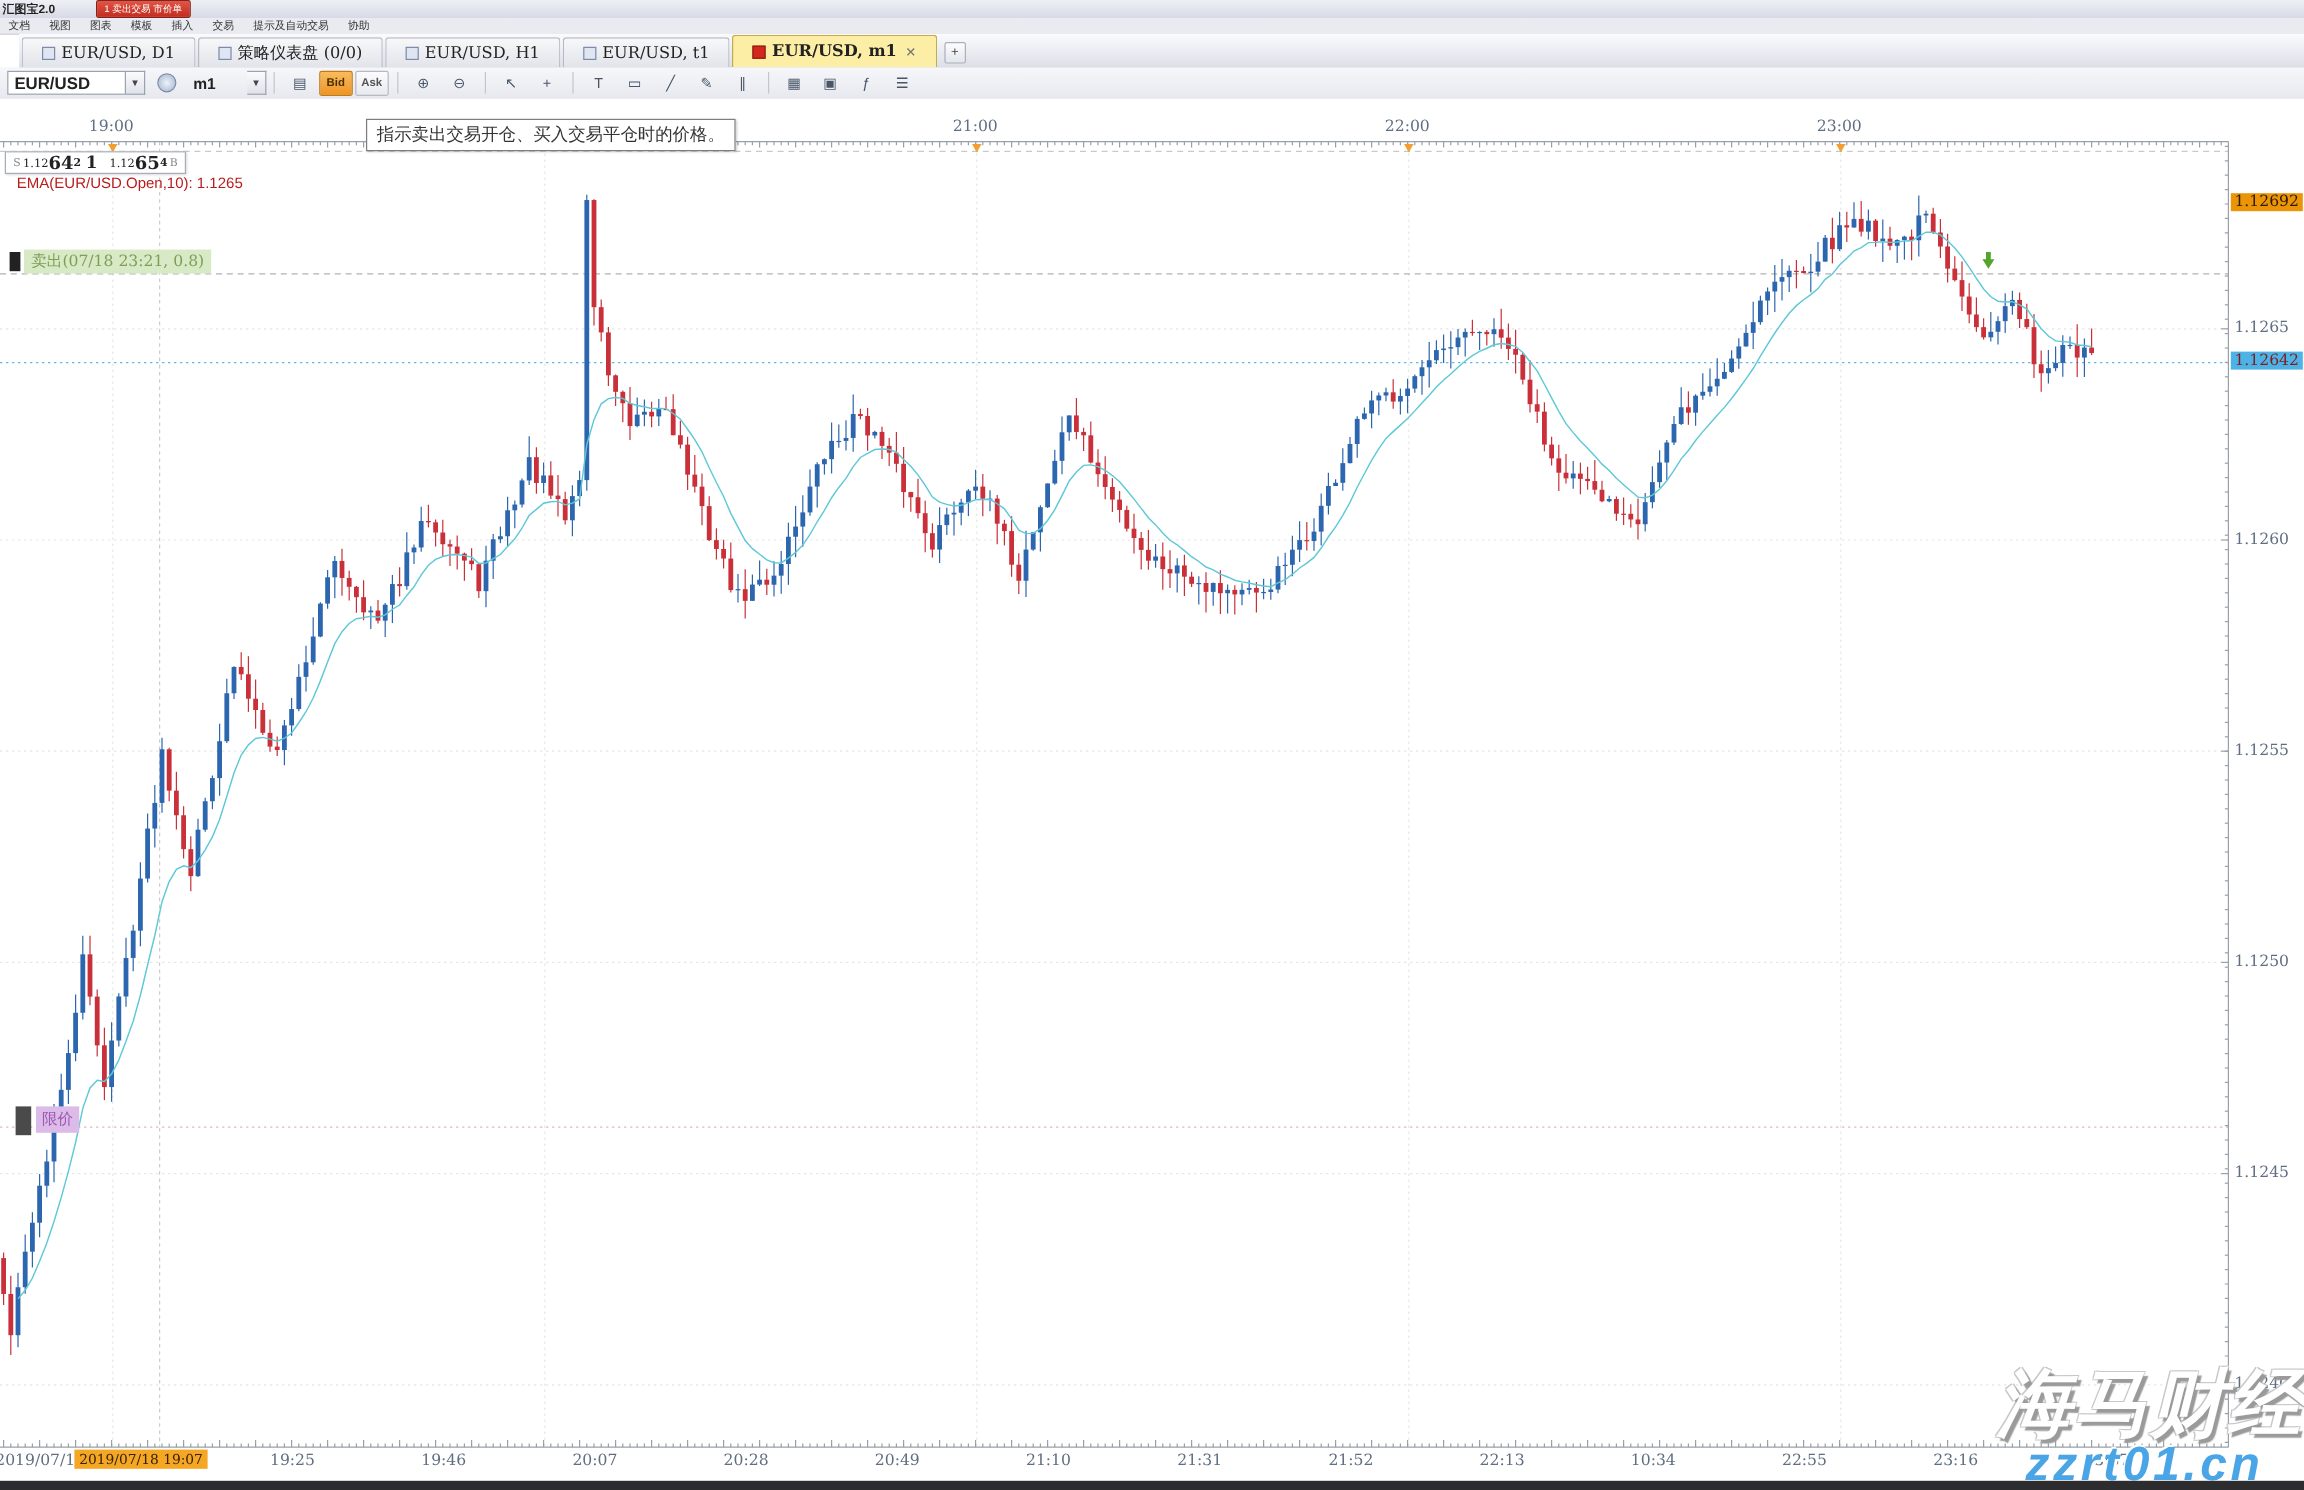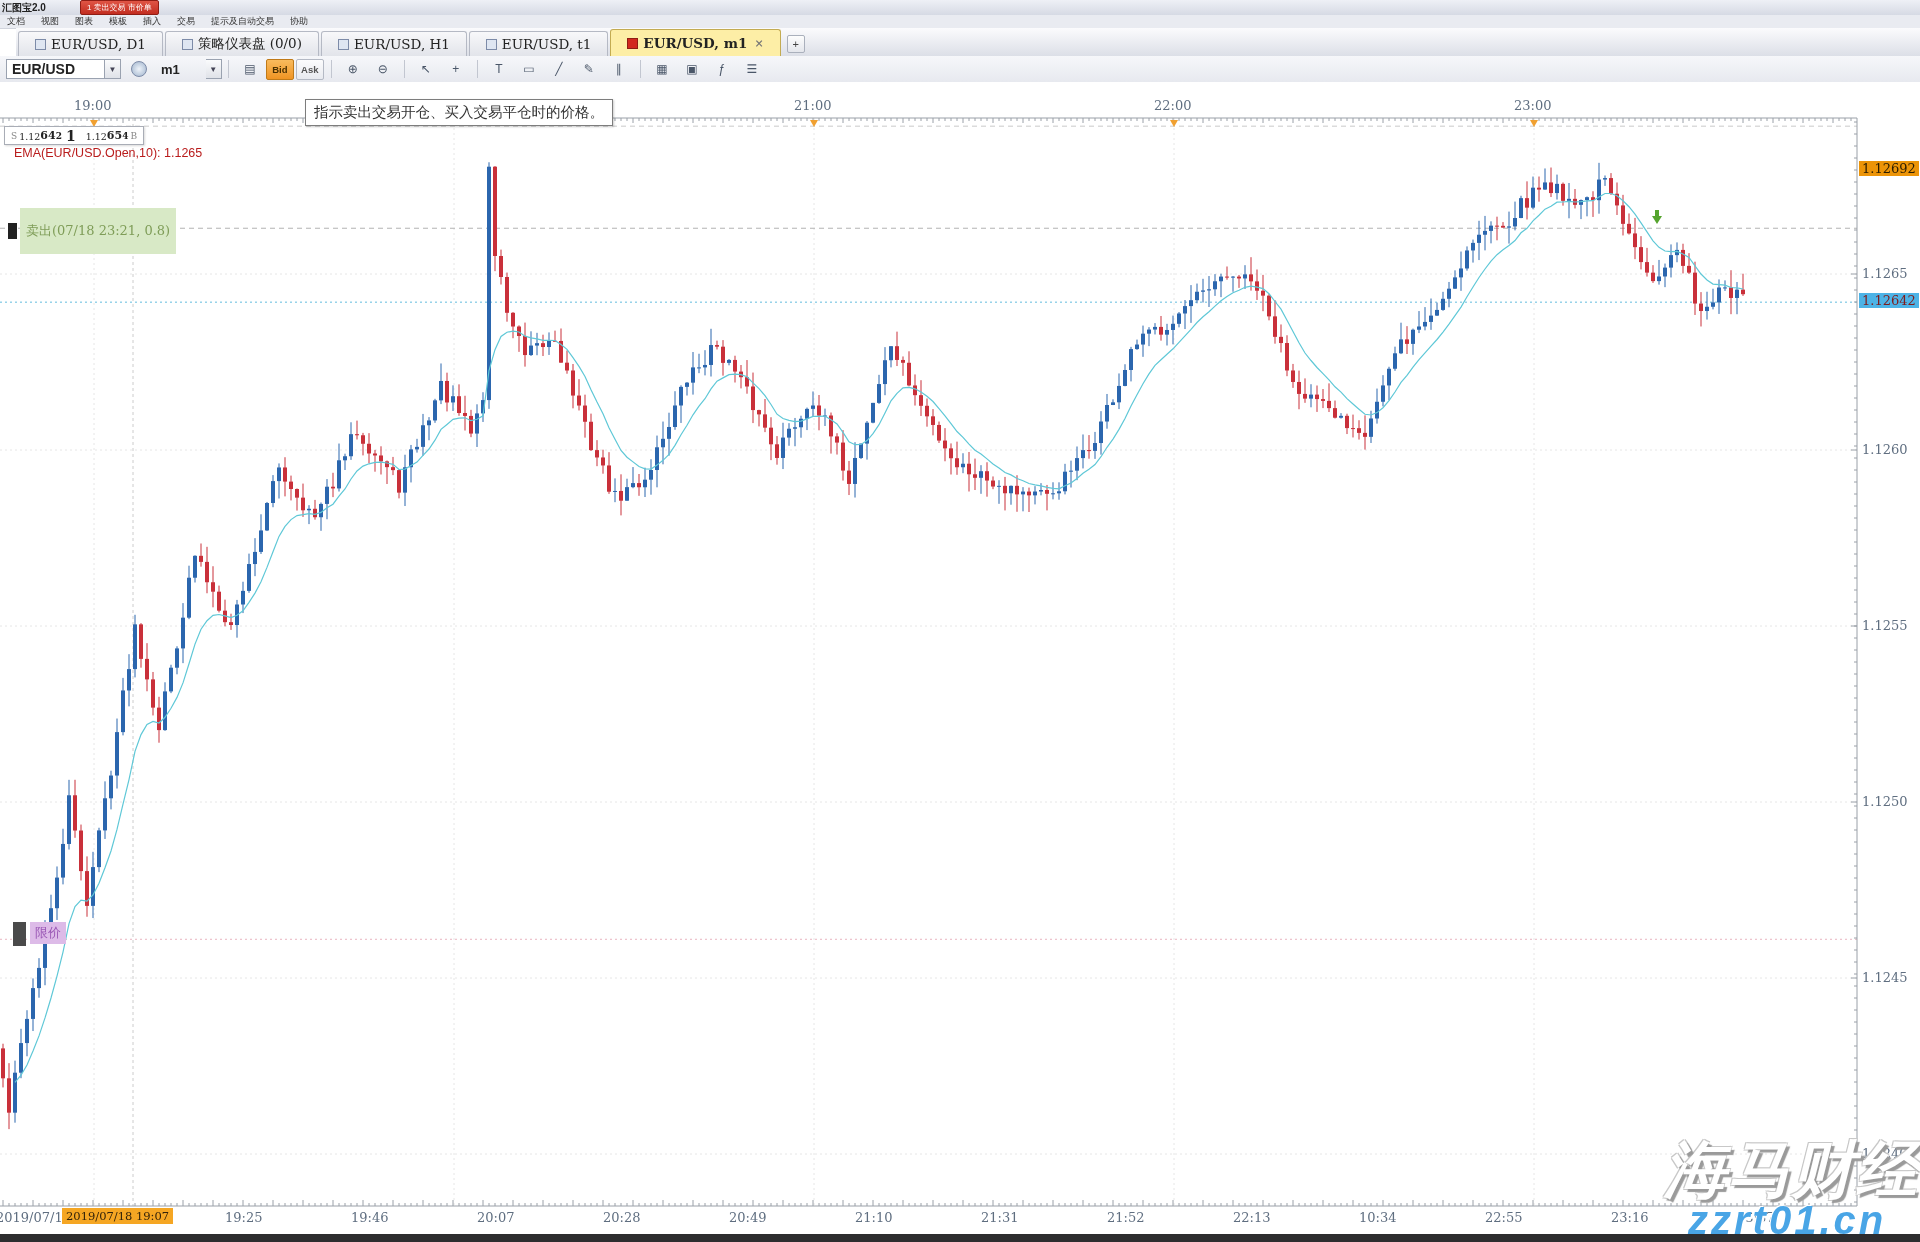--- a/index.html
+++ b/index.html
@@ -50,27 +50,27 @@
   .price-label{position:absolute;left:1862px;font-family:"DejaVu Serif",serif;font-size:13px;color:#5f6e80;white-space:nowrap;}
   .price-label.hi{background:#ec9408;color:#2a1c00;padding:0 3px;left:1859px;margin-top:44px;}
   .price-label.cur{background:#4db3e6;color:#7f1d1d;padding:0 3px;left:1859px;}
   .dt-box{position:absolute;background:#f5a623;color:#33230a;font-family:"DejaVu Serif",serif;
     font-size:11.5px;padding:1px 4px;white-space:nowrap;}
   .quote-box{position:absolute;left:4px;top:44px;height:17px;background:#fff;border:1px solid #a9adb6;
     box-shadow:1px 1px 2px rgba(0,0,0,.15);display:flex;align-items:center;padding:0 4px;
     font-family:"DejaVu Serif",serif;color:#222;}
   .quote-box .tag{font-size:9px;color:#888;margin:0 2px;}
   .quote-box .sm{font-size:9.5px;margin-top:2px;}
-  .quote-box .bg{font-size:11px;font-weight:bold;}
+  .quote-box .bg{font-size:15px;font-weight:bold;}
   .quote-box .sup{font-size:9px;font-weight:bold;vertical-align:super;}
   .quote-box .spread{font-size:14px;font-weight:bold;margin:0 10px 0 4px;}
   .ema-label{position:absolute;left:14px;top:64px;font-family:Liberation Sans, sans-serif;font-size:12.5px;color:#b91c1c;}
   .sell-order{position:absolute;left:8px;top:126px;display:flex;align-items:center;}
   .sell-order .sq{width:9px;height:16px;background:#222;margin-right:3px;}
-  .sell-order .txt{background:#d8e9c6;color:#7f9d58;font-family:"DejaVu Serif",serif;font-size:13px;padding:14px 6px;}
+  .sell-order .txt{background:#d8e9c6;color:#7f9d58;font-family:"DejaVu Serif",serif;font-size:13px;padding:1px 6px;}
   .limit-order{position:absolute;left:13px;top:840px;display:flex;align-items:flex-start;}
   .limit-order .sq{width:13px;height:24px;background:#4a4a4a;margin-right:4px;}
   .limit-order .txt{background:#ddbbe8;color:#9b59b6;font-size:13px;padding:2px 5px;}
   .tooltip{position:absolute;left:305px;top:17px;background:#fff;border:1px solid #7d7d7d;
     box-shadow:1px 1px 2px rgba(0,0,0,.2);font-size:14.5px;color:#333;padding:3px 8px;white-space:nowrap;}
   .wm1{position:absolute;left:1664px;top:1046px;font-family:"DejaVu Serif",serif;font-size:62px;font-weight:bold;
     font-style:italic;color:#fff;letter-spacing:2px;white-space:nowrap;
     text-shadow:3px 3px 1px #9a9a9a,-1px -1px 0 #c8c8c8,1px -1px 0 #c8c8c8,-1px 1px 0 #c8c8c8;}
   .wm2{position:absolute;left:1688px;top:1116px;font-size:40px;font-weight:bold;font-style:italic;color:#49a5e6;
     letter-spacing:3px;white-space:nowrap;text-shadow:2px 2px 0 #fff,-1px -1px 0 #fff;}

